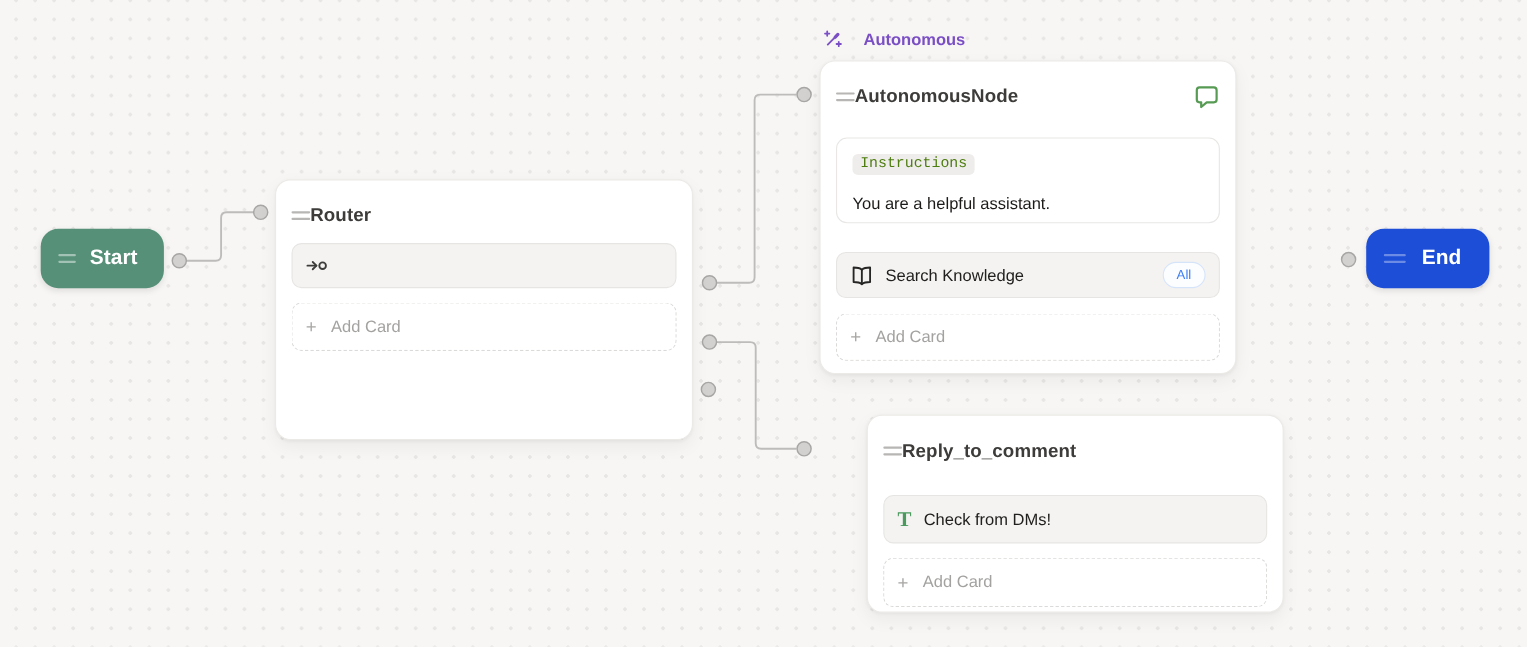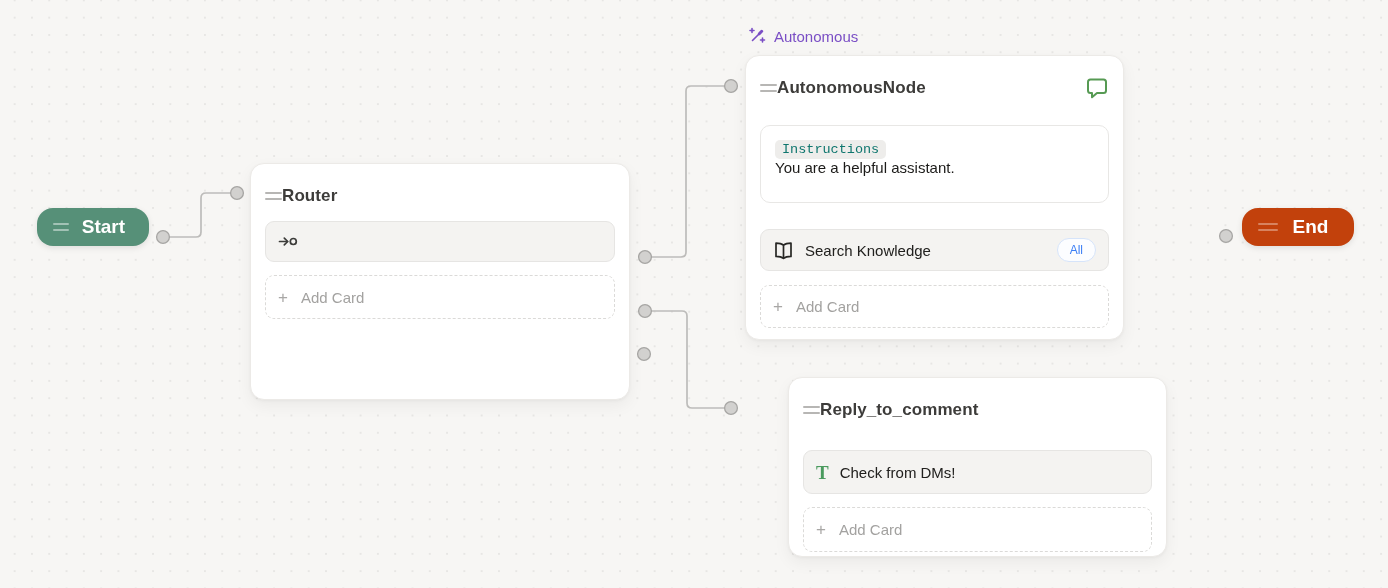--- a/index.html
+++ b/index.html
@@ -50,58 +50,58 @@
     border-radius: 9px;
     padding: 0 12px;
     color: #a3a2a0;
     font-size: 15px;
     cursor: pointer;
   }
   .plus-glyph { font-size: 17px; color: #a8a7a5; line-height: 1; }
 
   
   .pill-node {
-    position: absolute; width: 112px; height: 38px;
+    position: absolute; width: 112px; height: 54px;
     border-radius: 16px; display: flex; align-items: center;
     padding: 0 16px; gap: 13px; z-index: 2; cursor: grab;
     box-shadow: 0 2px 6px rgba(0,0,0,0.10);
   }
   .pill-node .pill-label { flex: 1; text-align: center; margin-right: 8px;
     color: #ffffff; font-size: 19px; font-weight: 700; }
   .pill-node .drag-handle { width: 20px; }
   #start-node { left: 37px; top: 208px; background: #569078; }
   #start-node .drag-handle span { background: rgba(255,255,255,0.45); }
-  #end-node { left: 1242px; top: 208px; background: #c2410c; }
+  #end-node { left: 1242px; top: 208px; background: #1d4ed8; }
   #end-node .drag-handle span { background: rgba(255,255,255,0.35); }
 
   
   #router-node { left: 250px; top: 163px; width: 380px; height: 237px; }
   #router-node .card { margin-top: 14px; height: 41px; }
   #router-node .card.first { margin-top: 28px; }
   #router-node .add-card { margin-top: 13px; height: 44px; }
 
   
   #autonomous-tag {
     position: absolute; left: 748px; top: 27px; z-index: 2;
-    display: flex; align-items: center; gap: 8px;
-    color: #7a4ec5; font-size: 15px; font-weight: 400;
+    display: flex; align-items: center; gap: 19px;
+    color: #7a4ec5; font-size: 15px; font-weight: 700;
   }
   #autonomous-node { left: 745px; top: 55px; width: 379px; height: 285px; }
   .instructions-card {
     margin-top: 26px; height: 78px;
     background: #ffffff; border: 1px solid #e8e7e5; border-radius: 10px;
     padding: 13px 14px; cursor: pointer;
   }
   .instructions-chip {
     display: inline-block;
     font-family: "Liberation Mono", "DejaVu Sans Mono", monospace;
-    font-size: 13.5px; color: #0f766e;
+    font-size: 13.5px; color: #4d7c0f;
     background: #eeedeb; border-radius: 5px; padding: 2px 7px;
   }
-  .instructions-text { margin-top: 0; font-size: 15px; color: #1c1b19; }
+  .instructions-text { margin-top: 18px; font-size: 15px; color: #1c1b19; }
   #search-card { margin-top: 26px; height: 42px; }
   .badge-all {
     margin-left: auto;
     font-size: 12px; font-weight: 500; color: #3b7ef5;
     background: #fcfdff; border: 1px solid #d6e4fa;
     border-radius: 999px; padding: 4px 12px; cursor: pointer;
   }
   #autonomous-node .add-card { margin-top: 14px; height: 43px; }
   .bubble-btn { margin-left: auto; cursor: pointer; display: flex; align-items: center; }
 

